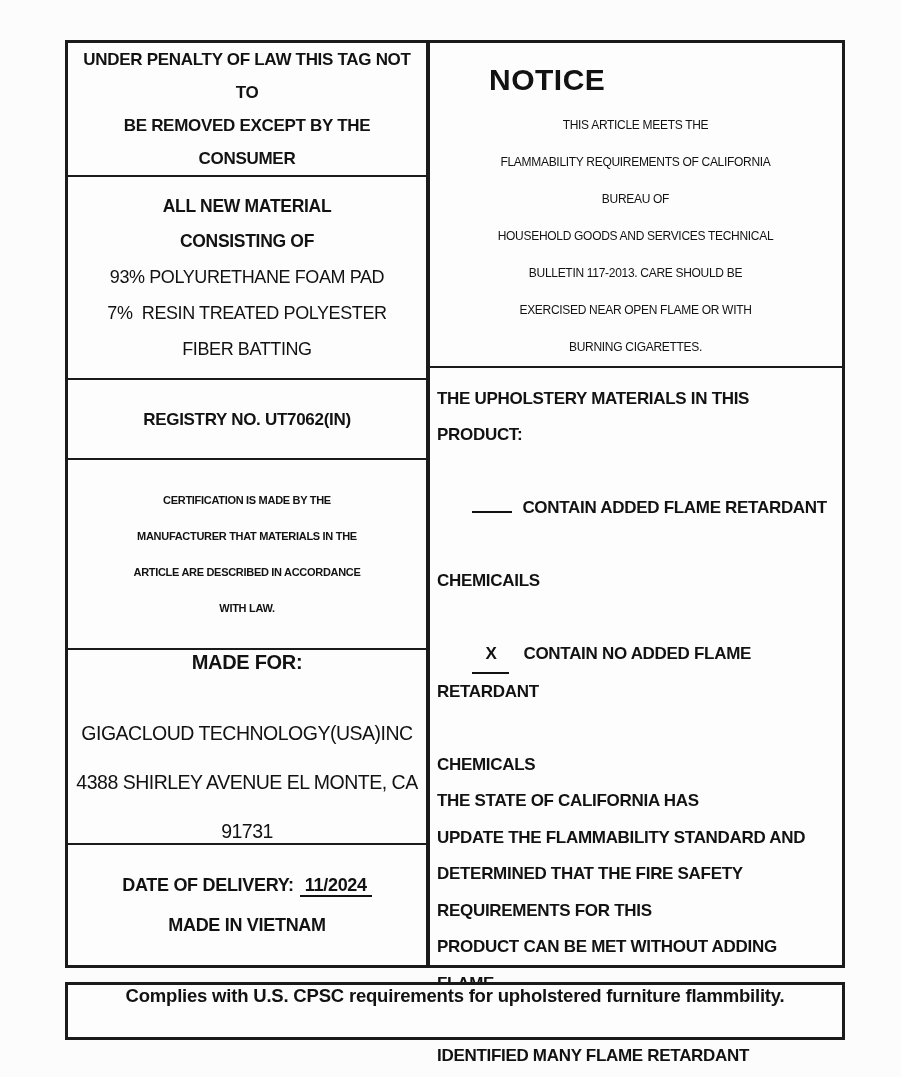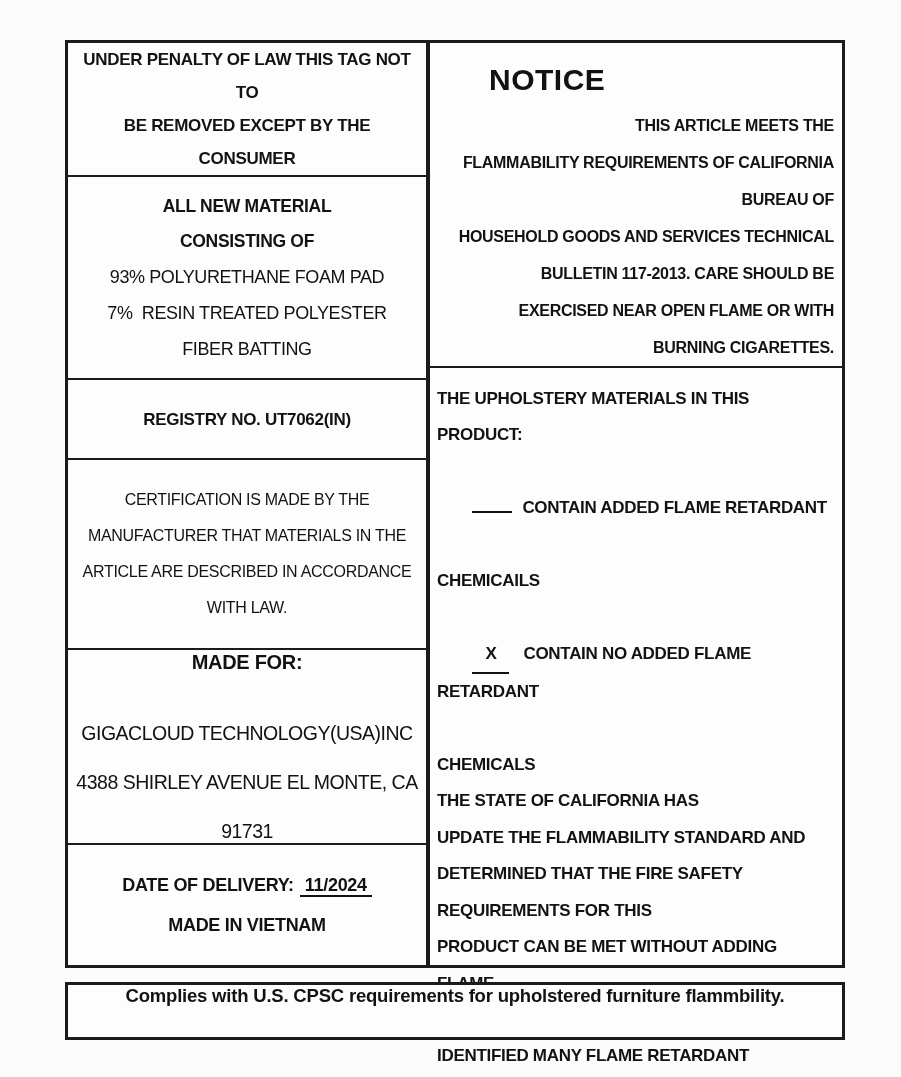--- a/index.html
+++ b/index.html
@@ -25,35 +25,35 @@
   }
   .row:last-child{border-bottom:none;flex:1;}
   .r1{height:134px;}
   .r2{height:203px;}
   .r3{height:80px;}
   .r4{height:190px;}
   .r5{height:195px;}
   .bold-line{font-weight:bold;font-size:17px;line-height:33px;letter-spacing:-0.3px;white-space:pre-wrap;}
   .reg-line{font-weight:400;font-size:18px;line-height:36px;letter-spacing:-0.4px;white-space:pre-wrap;}
   .mat-title{font-weight:bold;font-size:17.5px;line-height:35px;letter-spacing:-0.3px;}
-  .cert-line{font-weight:normal;font-size:16px;line-height:36px;letter-spacing:-0.3px;}
+  .cert-line{font-weight:bold;font-size:11px;line-height:36px;letter-spacing:-0.3px;}
   .madefor-title{font-weight:bold;font-size:20px;line-height:34px;letter-spacing:-0.3px;margin-bottom:22px;}
   .addr-line{font-weight:400;font-size:19.5px;line-height:33px;letter-spacing:-0.5px;margin-top:16px;}
   .deliv-line{font-weight:bold;font-size:18px;line-height:40px;letter-spacing:-0.3px;}
   .underl{border-bottom:2.5px solid #121212;padding:0 5px;margin-left:6px;}
   .col-right{flex:1;display:flex;flex-direction:column;}
   .notice-sec{
     box-sizing:border-box;height:392px;border-bottom:2px solid #1b1b1b;
     padding:14px 8px 0 7px;
   }
   .notice-title{
     font-weight:bold;font-size:30px;letter-spacing:0.5px;
     margin:6px 0 10px 52px;
   }
-  .n-line{font-weight:bold;font-size:16px;line-height:37px;letter-spacing:-0.3px;text-align:right;}
+  .n-line{font-weight:normal;font-size:12px;line-height:37px;letter-spacing:-0.3px;text-align:center;}
   .uphol-sec{flex:1;box-sizing:border-box;padding:13px 8px 0 7px;}
   .u-line{font-weight:bold;font-size:17px;line-height:36.4px;letter-spacing:-0.3px;text-align:left;white-space:pre-wrap;}
   .blankmark{
     display:inline-block;width:40px;height:3px;
     border-bottom:2.5px solid #121212;margin-right:10px;
   }
   .xmark{
     display:inline-block;border-bottom:2.5px solid #121212;
     padding:0 13px;margin-right:14px;font-weight:bold;
   }

